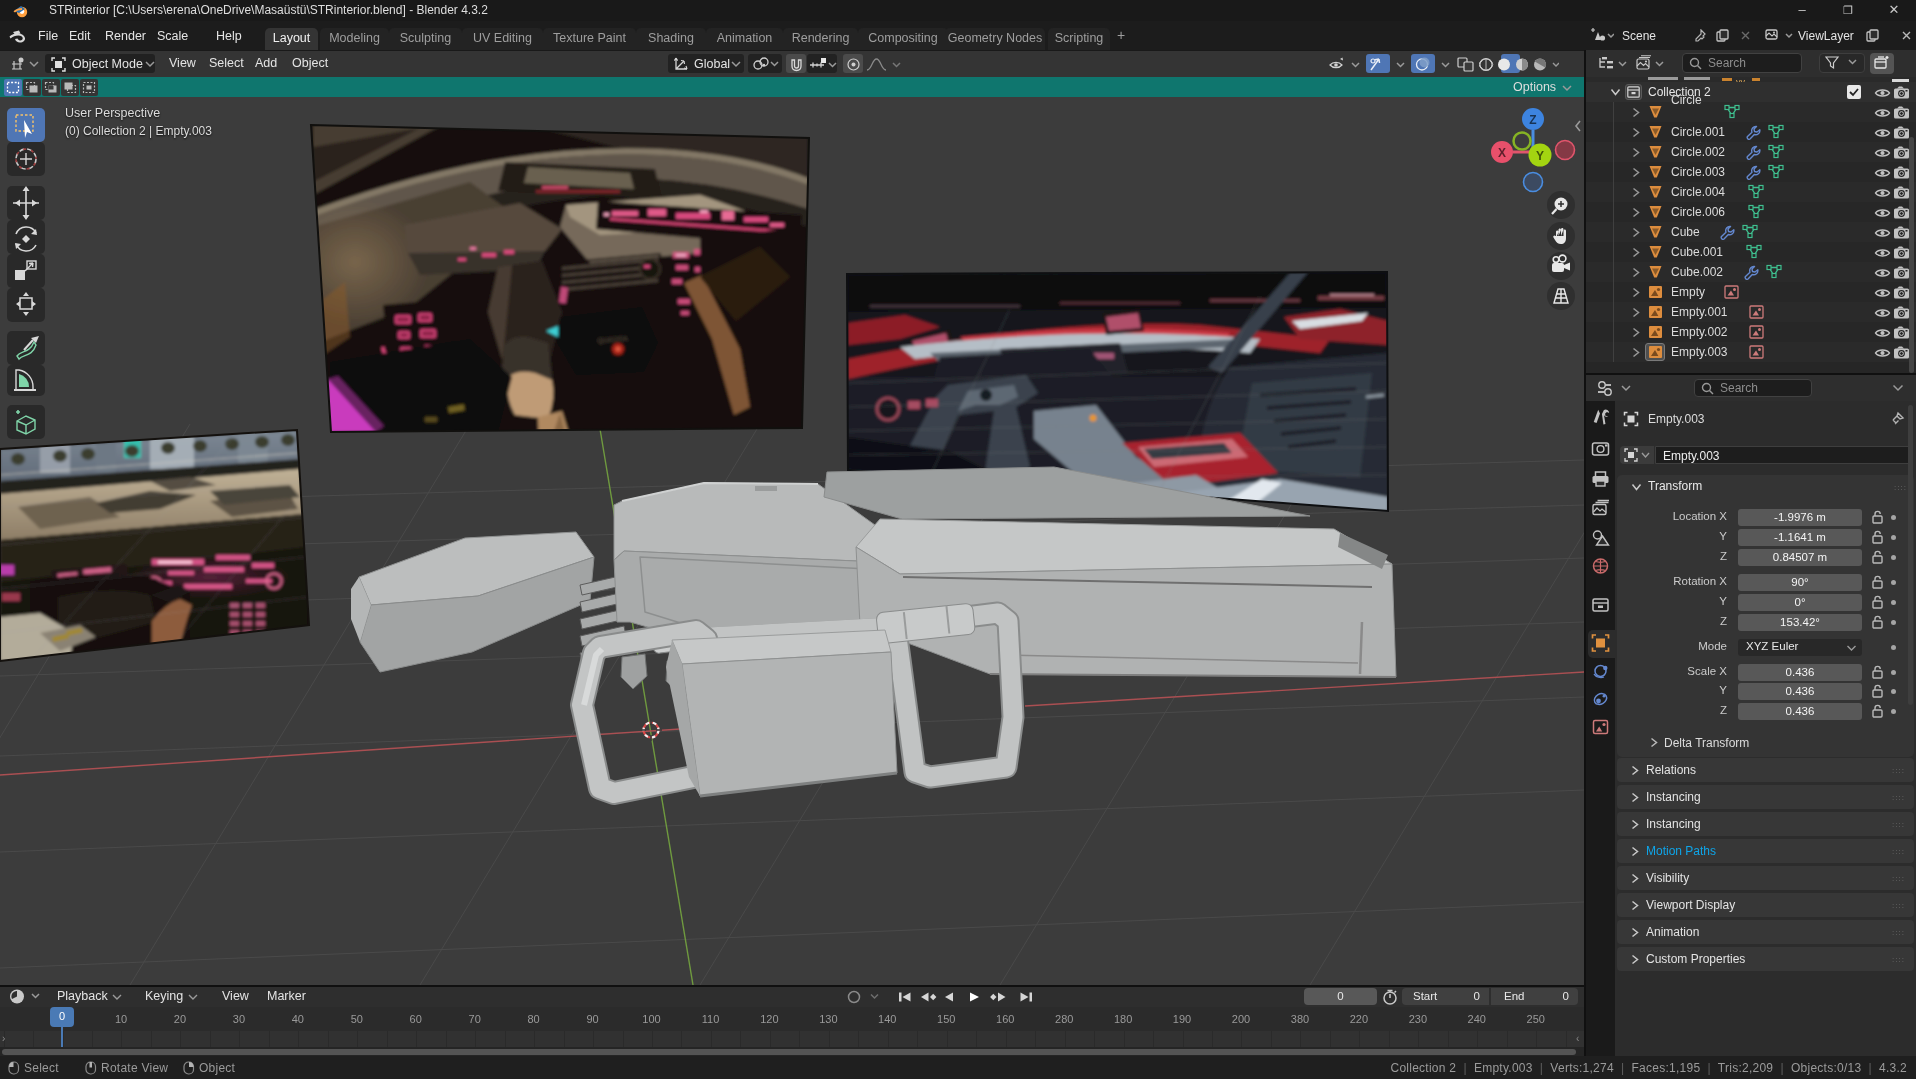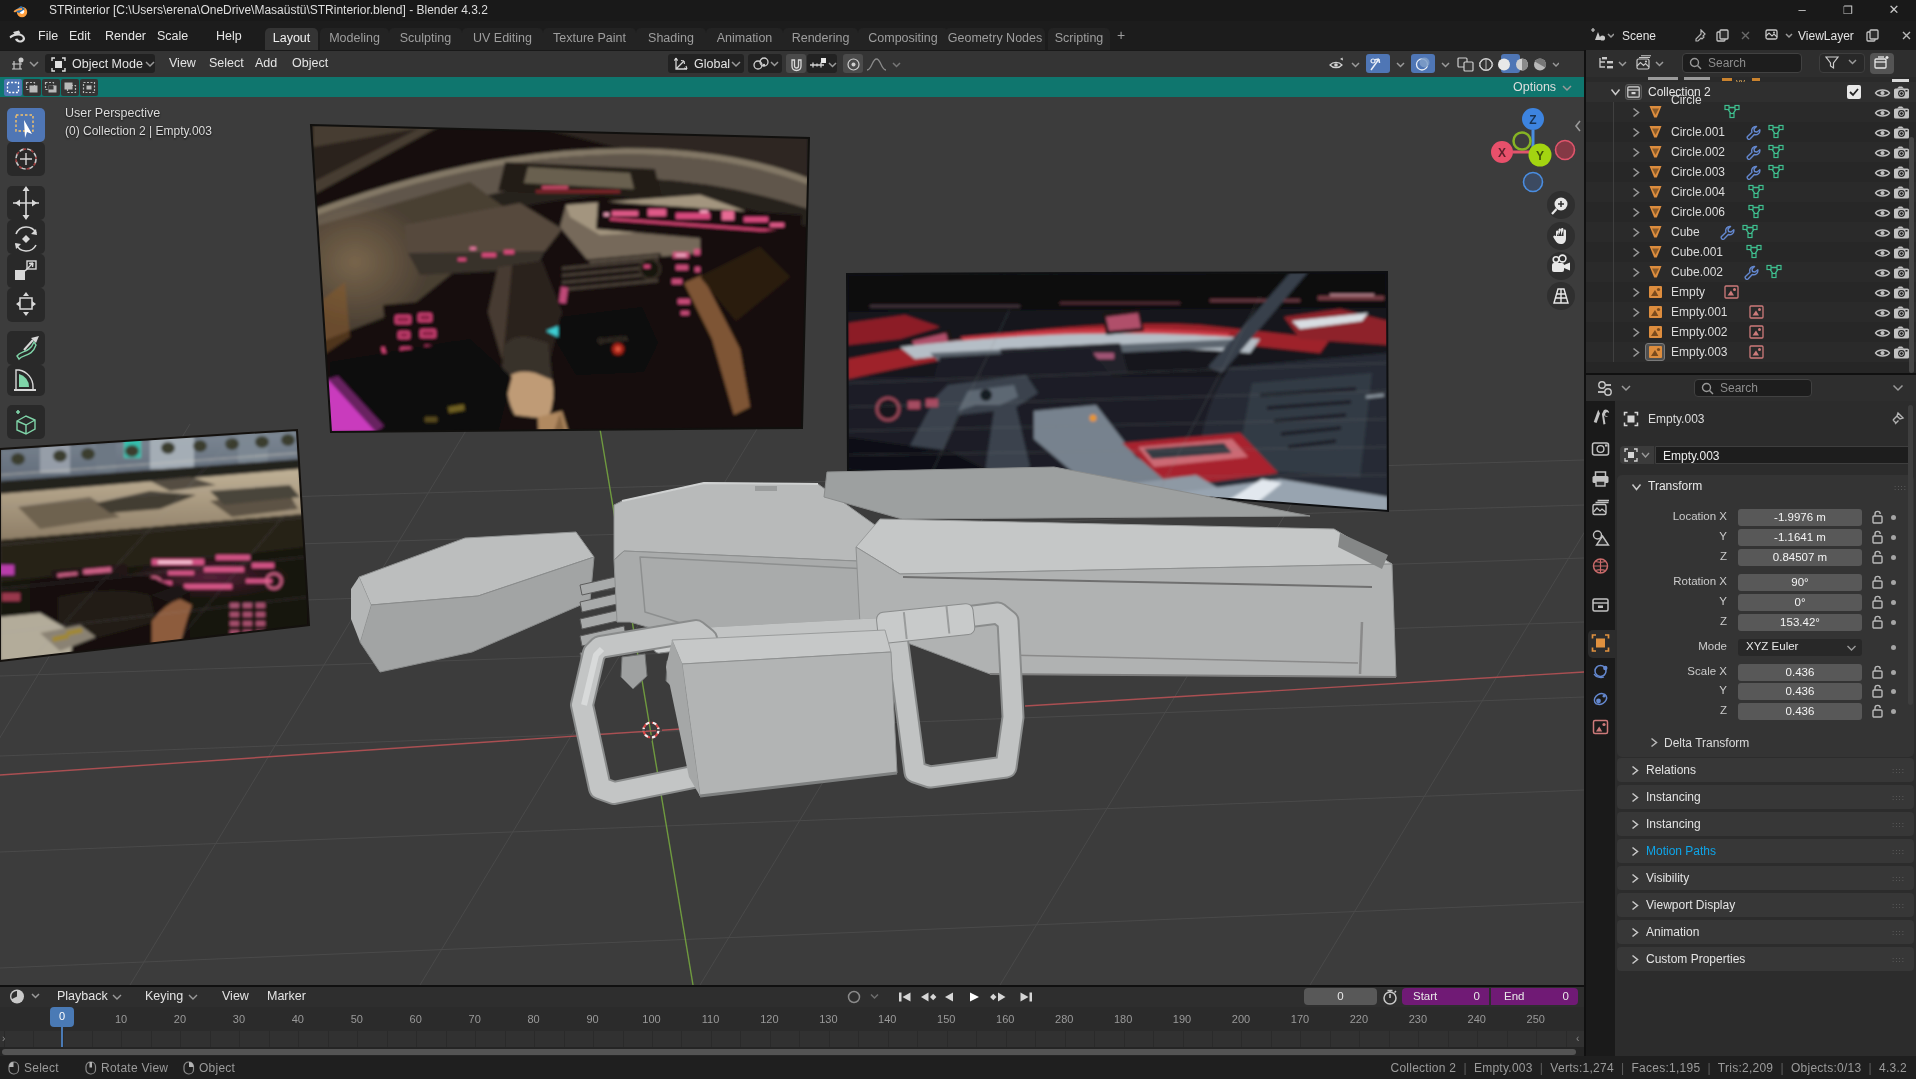--- a/index.html
+++ b/index.html
@@ -33,21 +33,21 @@
 .pfield{position:absolute;left:152px;width:124px;height:17px;background:#585858;border-radius:3px;text-align:center;color:#f4f4f4;font-size:11.5px;line-height:16px;}
 .ppanel{position:absolute;left:31px;width:297px;height:24px;background:#373737;border-radius:4px;color:#e3e3e3;font-size:12px;line-height:23px;}
 #timeline{left:0;top:985px;width:1584px;height:71px;background:#2e2e2e;}
 #ruler{position:absolute;left:0;top:22px;width:1584px;height:24px;background:#2b2b2b;}
 #tracks{position:absolute;left:0;top:46px;width:1584px;height:16px;background:#313131;}
 #tscroll{position:absolute;left:0;top:62px;width:1584px;height:9px;background:#252525;}
 .rnum{position:absolute;top:6px;font-size:11px;color:#9a9a9a;transform:translateX(-50%);}
 #statusbar{left:0;top:1056px;width:1916px;height:23px;background:#1f1f1f;color:#9b9b9b;font-size:12px;letter-spacing:0.25px;}
 .sep{color:#5f5f5f;}
 svg{display:block;}
-.field2{position:absolute;height:17px;background:#701a75;color:#e8e8e8;font-size:11.5px;line-height:16px;}
+.field2{position:absolute;height:17px;background:#404040;color:#e8e8e8;font-size:11.5px;line-height:16px;}
 </style></head><body>
 <div class="abs" id="titlebar">
 <svg class="abs" style="left:13px;top:3px" width="16" height="16" viewBox="0 0 16 16">
       <circle cx="9" cy="9" r="5.2" fill="#ff9f3e"></circle>
       <circle cx="9" cy="8.6" r="2.3" fill="#fff"></circle>
       <path d="M1 8 L8 3 L12 6 L6 10 Z" fill="#2a6fb0"></path>
       <path d="M0.5 8.5 C2 6.5 6 5 9 5 L9 7 C6 7 3.5 7.8 2 9.5 Z" fill="#ff9f3e"></path>
     </svg>
 <div class="t">STRinterior [C:\Users\erena\OneDrive\Masaüstü\STRinterior.blend] - Blender 4.3.2</div>
 <div class="winbtn" style="left:1787px;">–</div>
@@ -1370,21 +1370,21 @@
       <div class="rnum" style="left:710.5px">110</div>
       <div class="rnum" style="left:769.4px">120</div>
       <div class="rnum" style="left:828.4px">130</div>
       <div class="rnum" style="left:887.3px">140</div>
       <div class="rnum" style="left:946.2px">150</div>
       <div class="rnum" style="left:1005.2px">160</div>
       <div class="rnum" style="left:1064.2px">280</div>
       <div class="rnum" style="left:1123.1px">180</div>
       <div class="rnum" style="left:1182.0px">190</div>
       <div class="rnum" style="left:1241.0px">200</div>
-      <div class="rnum" style="left:1300.0px">170</div>
+      <div class="rnum" style="left:1300.0px">380</div>
       <div class="rnum" style="left:1358.9px">220</div>
       <div class="rnum" style="left:1417.9px">230</div>
       <div class="rnum" style="left:1476.8px">240</div>
       <div class="rnum" style="left:1535.8px">250</div>
     </div>
     <div id="tracks">
       <div class="abs" style="left:3.5px;top:0;width:1px;height:16px;background:#2a2a2a"></div>
       <div class="abs" style="left:33.0px;top:0;width:1px;height:16px;background:#2a2a2a"></div>
       <div class="abs" style="left:62.5px;top:0;width:1px;height:16px;background:#2a2a2a"></div>
       <div class="abs" style="left:91.9px;top:0;width:1px;height:16px;background:#2a2a2a"></div>

